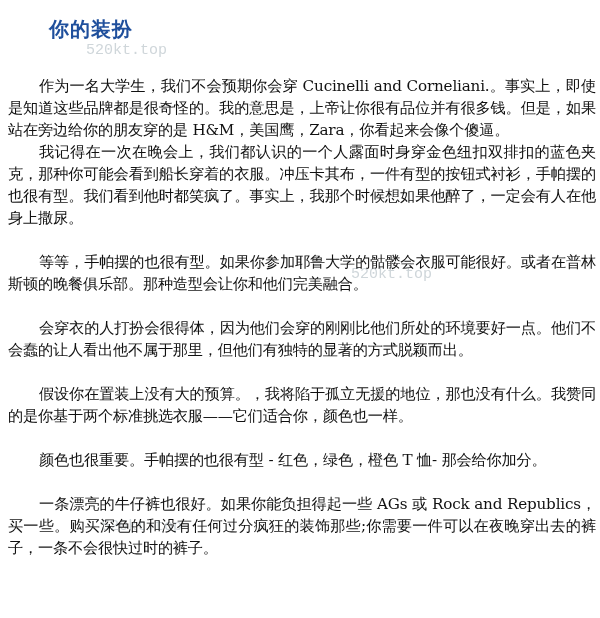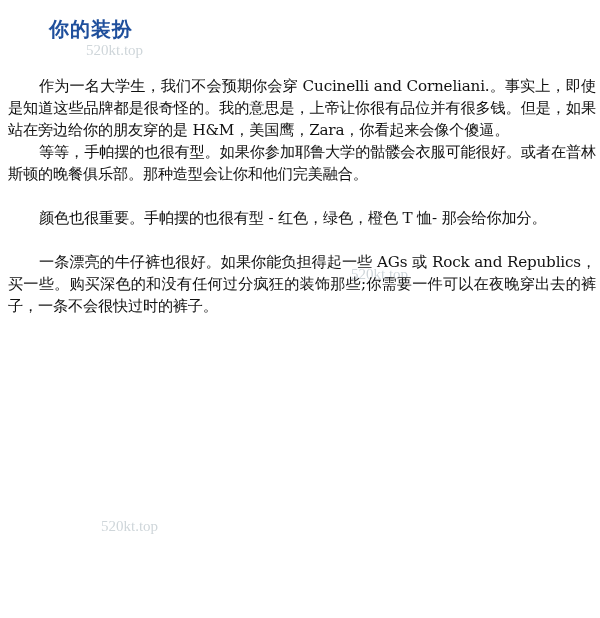--- a/index.html
+++ b/index.html
@@ -5,30 +5,33 @@
   html, body { margin: 0; padding: 0; background: #ffffff; }
   body { width: 600px; height: 618px; overflow: hidden; position: relative;
          font-family: "DejaVu Serif", "Liberation Serif", serif; color: #111; }
   .title { position: absolute; left: 49px; top: 16px; margin: 0;
            font-family: Liberation Mono, monospace;
            font-size: 20px; font-weight: bold; color: #1f4f9c; letter-spacing: 1px; }
   .content { position: absolute; left: 8px; top: 75px; width: 588px; }
   .para { margin: 0 0 22px 0; font-size: 15.2px; line-height: 22px;
           text-indent: 31px; text-align: justify; letter-spacing: -0.2px; }
   .para.tight { margin-bottom: 0; }
-  .wm { position: absolute; font-family: Liberation Serif, serif;
+  .wm { position: absolute; font-family: Liberation Mono, monospace;
         font-size: 15px; color: #cfd6da; pointer-events: none; }
 </style>
 </head>
 <body>
 
 <h1 class="title">你的装扮</h1>
 
 <div class="wm" style="left:86px; top:42px;">520kt.top</div>
 <div class="wm" style="left:351px; top:266px;">520kt.top</div>
 <div class="wm" style="left:101px; top:518px;">520kt.top</div>
 
 <div class="content">
   <p class="para tight">作为一名大学生，我们不会预期你会穿 Cucinelli and Corneliani.。事实上，即使是知道这些品牌都是很奇怪的。我的意思是，上帝让你很有品位并有很多钱。但是，如果站在旁边给你的朋友穿的是 H&amp;M，美国鹰，Zara，你看起来会像个傻逼。</p>
+  <p class="para">我记得在一次在晚会上，我们都认识的一个人露面时身穿金色纽扣双排扣的蓝色夹克，那种你可能会看到船长穿着的衣服。冲压卡其布，一件有型的按钮式衬衫，手帕摆的也很有型。我们看到他时都笑疯了。事实上，我那个时候想如果他醉了，一定会有人在他身上撒尿。</p>
   <p class="para">等等，手帕摆的也很有型。如果你参加耶鲁大学的骷髅会衣服可能很好。或者在普林斯顿的晚餐俱乐部。那种造型会让你和他们完美融合。</p>
+  <p class="para">会穿衣的人打扮会很得体，因为他们会穿的刚刚比他们所处的环境要好一点。他们不会蠢的让人看出他不属于那里，但他们有独特的显著的方式脱颖而出。</p>
+  <p class="para">假设你在置装上没有大的预算。，我将陷于孤立无援的地位，那也没有什么。我赞同的是你基于两个标准挑选衣服——它们适合你，颜色也一样。</p>
   <p class="para">颜色也很重要。手帕摆的也很有型 - 红色，绿色，橙色 T 恤- 那会给你加分。</p>
   <p class="para">一条漂亮的牛仔裤也很好。如果你能负担得起一些 AGs 或 Rock and Republics，买一些。购买深色的和没有任何过分疯狂的装饰那些;你需要一件可以在夜晚穿出去的裤子，一条不会很快过时的裤子。</p>
 </div>
 
 </body></html>

